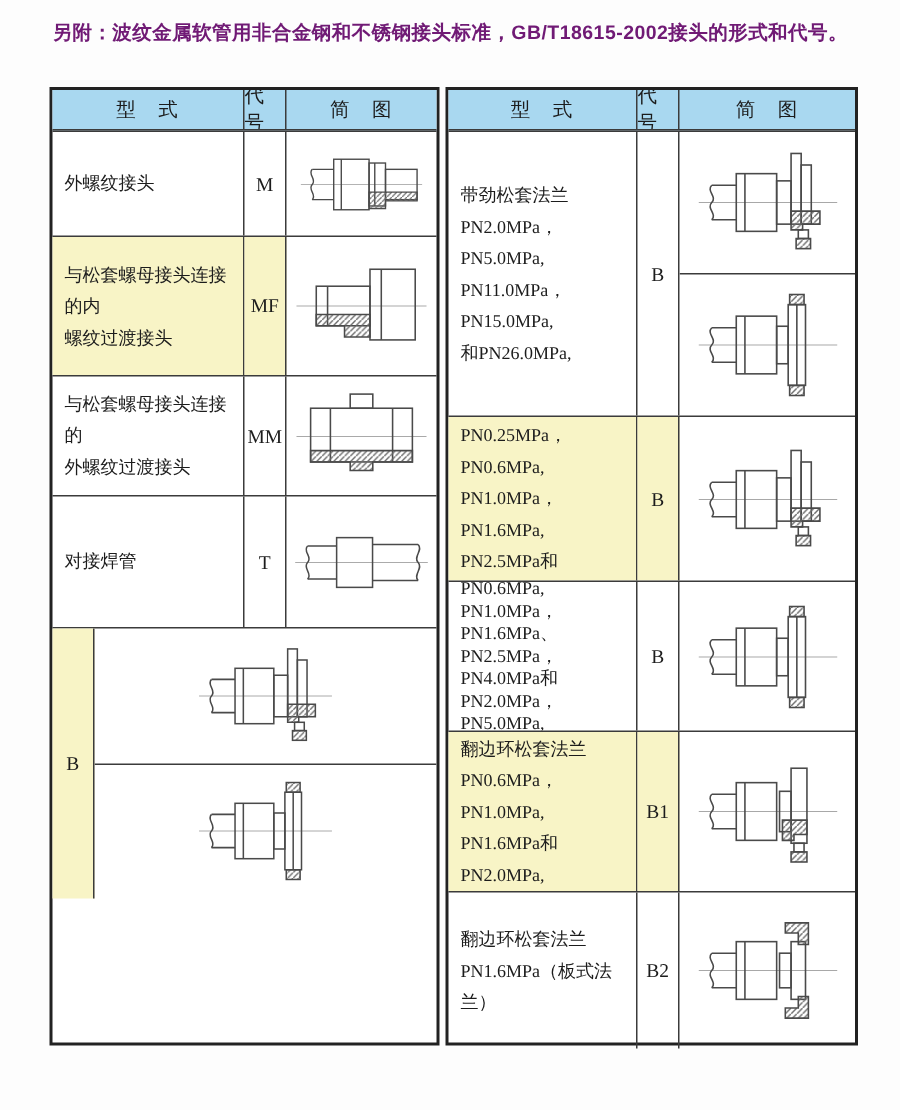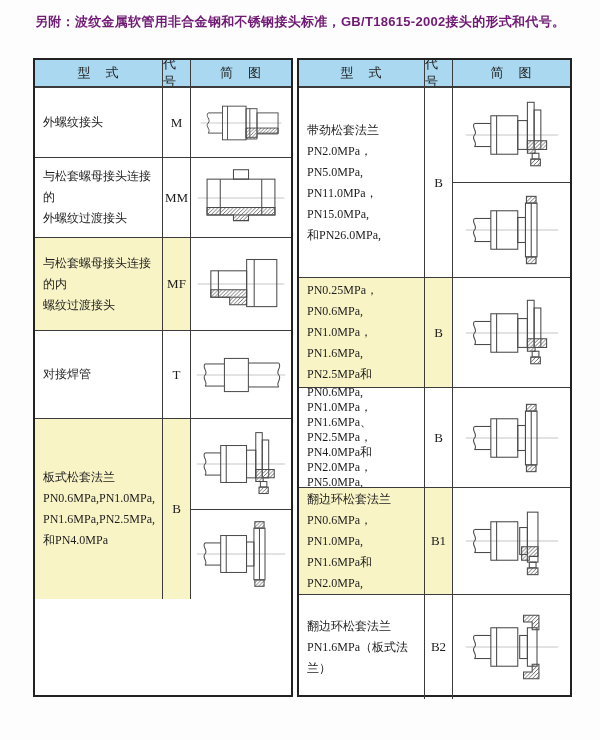--- a/index.html
+++ b/index.html
@@ -172,71 +172,65 @@
           <span class="code-text">M</span>
         </div>
       <div class="cell c3">
         <svg class="sk" width="98" height="64" viewBox="0 0 104 76">
             <use href="#g-m"></use>
           </svg>
       </div>
     </div>
 
 
-    <div class="row" style="height:80px">
-      <div class="cell c1">
-          <div class="tcell-text">与松套螺母接头连接的
-外螺纹过渡接头</div>
-        </div>
-      <div class="cell c2">
-          <span class="code-text">MM</span>
-        </div>
-      <div class="cell c3">
-        <svg class="sk" width="98" height="72" viewBox="0 0 104 76">
-            <use href="#g-mm"></use>
-          </svg>
-      </div>
-    </div>
-
     <div class="row" style="height:93px">
       <div class="cell c1 hl">
           <div class="tcell-text">与松套螺母接头连接的内
 螺纹过渡接头</div>
         </div>
       <div class="cell c2 hl">
           <span class="code-text">MF</span>
         </div>
       <div class="cell c3">
         <svg class="sk" width="98" height="76" viewBox="0 0 104 76">
             <use href="#g-mf"></use>
           </svg>
       </div>
     </div>
 
+    <div class="row" style="height:80px">
+      <div class="cell c1">
+          <div class="tcell-text">与松套螺母接头连接的
+外螺纹过渡接头</div>
+        </div>
+      <div class="cell c2">
+          <span class="code-text">MM</span>
+        </div>
+      <div class="cell c3">
+        <svg class="sk" width="98" height="72" viewBox="0 0 104 76">
+            <use href="#g-mm"></use>
+          </svg>
+      </div>
+    </div>
+
     <div class="row" style="height:88px">
       <div class="cell c1">
           <div class="tcell-text">对接焊管</div>
         </div>
       <div class="cell c2">
           <span class="code-text">T</span>
         </div>
       <div class="cell c3">
         <svg class="sk" width="98" height="70" viewBox="0 0 104 76">
             <use href="#g-t"></use>
           </svg>
       </div>
     </div>
 
     <div class="row" style="height:181px">
-      <div class="cell c1 hl">
-          <div class="tcell-text">板式松套法兰
-PN0.6MPa,PN1.0MPa,
-PN1.6MPa,PN2.5MPa,
-和PN4.0MPa</div>
-        </div>
       <div class="cell c2 hl">
           <span class="code-text">B</span>
         </div>
       <div class="cell c3 split">
         <div class="sub first">
           <svg class="sk" width="96" height="74" viewBox="0 0 104 76">
               <use href="#g-flup"></use>
             </svg>
         </div>
         <div class="sub">

